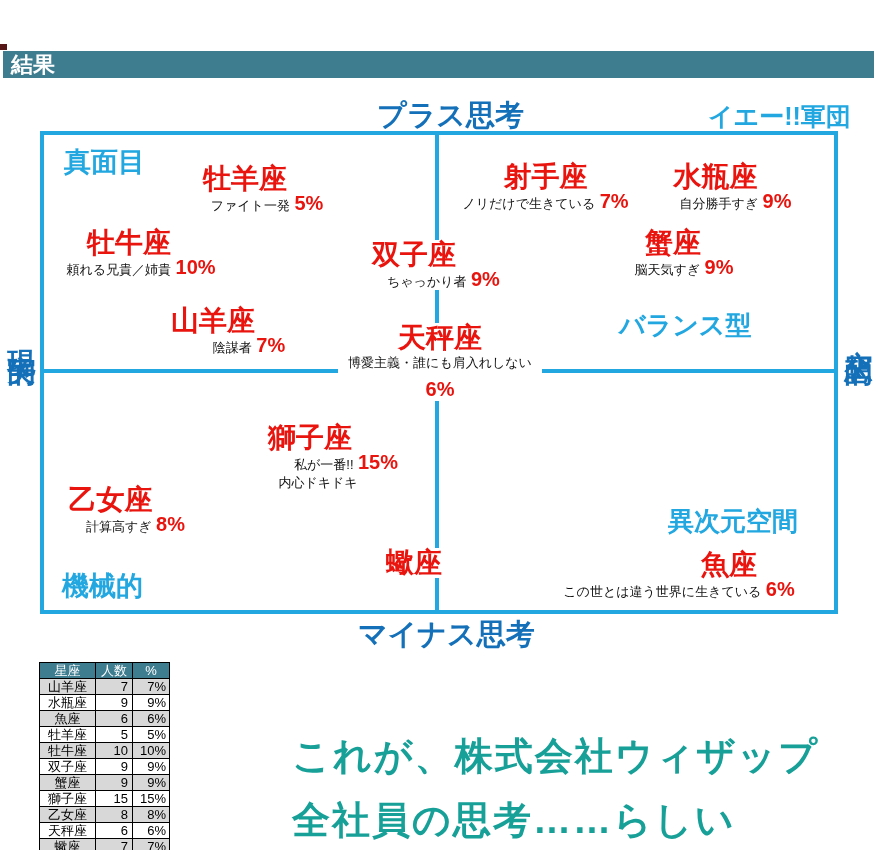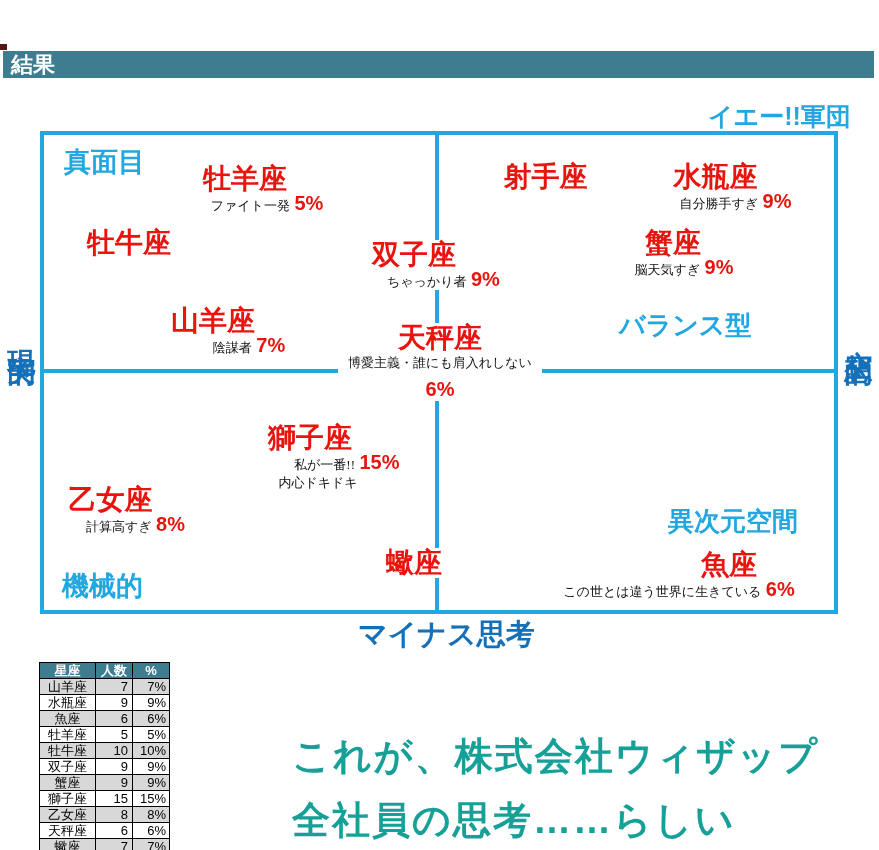--- a/index.html
+++ b/index.html
@@ -31,42 +31,42 @@
   .q-tl{left:64px;top:100px;font-size:27px;}
   .q-mr{left:619px;top:264px;font-size:26px;text-align:right;}
   .q-br{left:668px;top:460px;font-size:26px;}
   .q-bl{left:62px;top:524px;font-size:27px;}
 
   
   .entry{position:absolute;text-align:center;z-index:3;}
   .entry.mask{background:#fff;}
   .z-name{color:#E9140E;font-weight:bold;font-size:28px;line-height:30px;}
   .z-line{margin-top:1px;line-height:16px;white-space:nowrap;}
-  .z-desc{color:#111;font-size:13px;font-family:Liberation Serif, serif;}
+  .z-desc{color:#111;font-size:13px;}
   .z-pct{color:#E9140E;font-weight:bold;font-size:20px;}
   .z-pct-line{margin-top:7px;text-align:center;}
 
   .e0{left:160px;top:120px;width:170px;} .e0 .z-line{padding-left:44px;}
   .e1{left:38px;top:184px;width:182px;}  .e1 .z-line{padding-left:24px;}
   .e2{left:453px;top:118px;width:185px;}
   .e3{left:638px;top:118px;width:155px;} .e3 .z-line{padding-left:40px;}
   .e4{left:608px;top:184px;width:130px;} .e4 .z-line{padding-left:22px;}
   .e5{left:343px;top:196px;width:142px;} .e5 .z-line{padding-left:44px;}
   .e6{left:138px;top:262px;width:150px;} .e6 .z-line{padding-left:72px;}
   .e7{left:338px;top:279px;width:204px;}
   .e8{left:230px;top:379px;width:160px;} .e8 .z-line{padding-left:64px;} .e8 .z-line2{padding-left:16px;}
   .e9{left:28px;top:441px;width:165px;}  .e9 .z-line{padding-left:50px;}
   .e10{left:328px;top:504px;width:172px;} .e10 .z-line{padding-right:24px;}
   .e11{left:562px;top:506px;width:234px;} .e11 .z-name{padding-left:100px;}
 
   
   .ztable{position:absolute;left:39px;top:618px;border-collapse:collapse;z-index:2;
           font-size:13px;color:#000;}
   .ztable th,.ztable td{border:1px solid #000;height:15px;padding:0;line-height:15px;}
-  .ztable th{background:#3E7C8F;color:#fff;font-weight:bold;}
+  .ztable th{background:#3E7C8F;color:#fff;font-weight:normal;}
   .col-name{width:56px;} .col-count{width:37px;} .col-pct{width:37px;}
   .ztable td.c-name{text-align:center;}
   .ztable td.c-count{text-align:right;padding-right:4px;}
   .ztable td.c-pct{text-align:right;padding-right:3px;}
   .ztable tbody tr:nth-child(odd) td{background:#D8D8D8;}
   .ztable tbody tr:nth-child(even) td{background:#fff;}
   .ztable .total-row td{background:#DAEBF2 !important;font-weight:bold;font-size:14px;}
   .ztable .total-row .t-label{text-align:left;}
   .ztable .total-row .t-value{text-align:center;}
 
@@ -78,20 +78,21 @@
 <body>
 
 <div class="page">
 
   <div class="corner-mark"></div>
 
   <div class="titlebar">
     <span class="t">結果</span>
   </div>
 
+  <div class="axis top">プラス思考</div>
   <div class="qlabel q-corner">イエー!!軍団</div>
 
   <div class="box"></div>
   <div class="vline"></div>
   <div class="hline"></div>
 
   <div class="axis vert left">現実的</div>
   <div class="axis vert right">空想的</div>
   <div class="axis bottom">マイナス思考</div>
 
@@ -100,24 +101,26 @@
   <div class="qlabel q-br">異次元空間</div>
   <div class="qlabel q-bl">機械的</div>
 
   <div class="entry e0">
     <div class="z-name">牡羊座</div>
     <div class="z-line"><span class="z-desc">ファイト一発</span> <span class="z-pct">5%</span></div>
   </div>
 
   <div class="entry e1">
     <div class="z-name">牡牛座</div>
+    <div class="z-line"><span class="z-desc">頼れる兄貴／姉貴</span> <span class="z-pct">10%</span></div>
   </div>
 
   <div class="entry e2">
     <div class="z-name">射手座</div>
+    <div class="z-line"><span class="z-desc">ノリだけで生きている</span> <span class="z-pct">7%</span></div>
   </div>
 
   <div class="entry e3">
     <div class="z-name">水瓶座</div>
     <div class="z-line"><span class="z-desc">自分勝手すぎ</span> <span class="z-pct">9%</span></div>
   </div>
 
   <div class="entry e4">
     <div class="z-name">蟹座</div>
     <div class="z-line"><span class="z-desc">脳天気すぎ</span> <span class="z-pct">9%</span></div>

